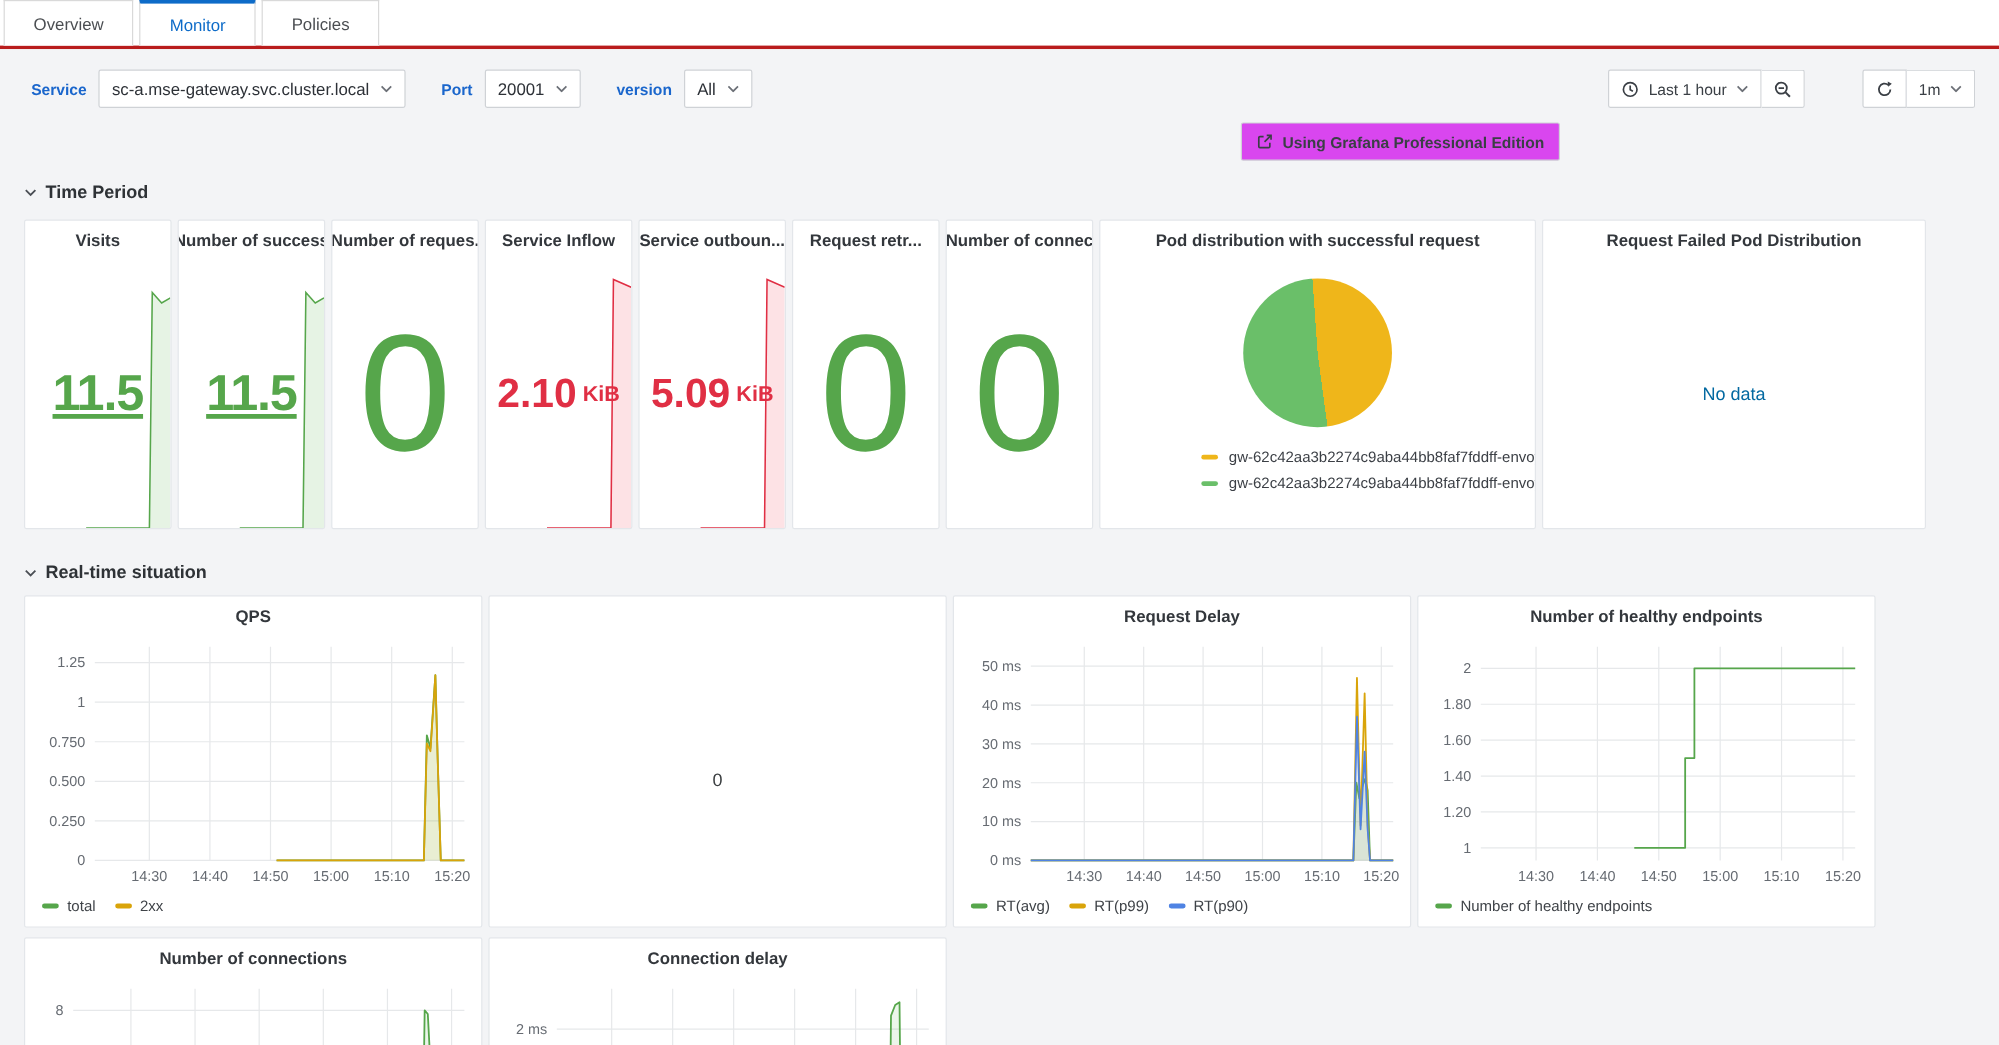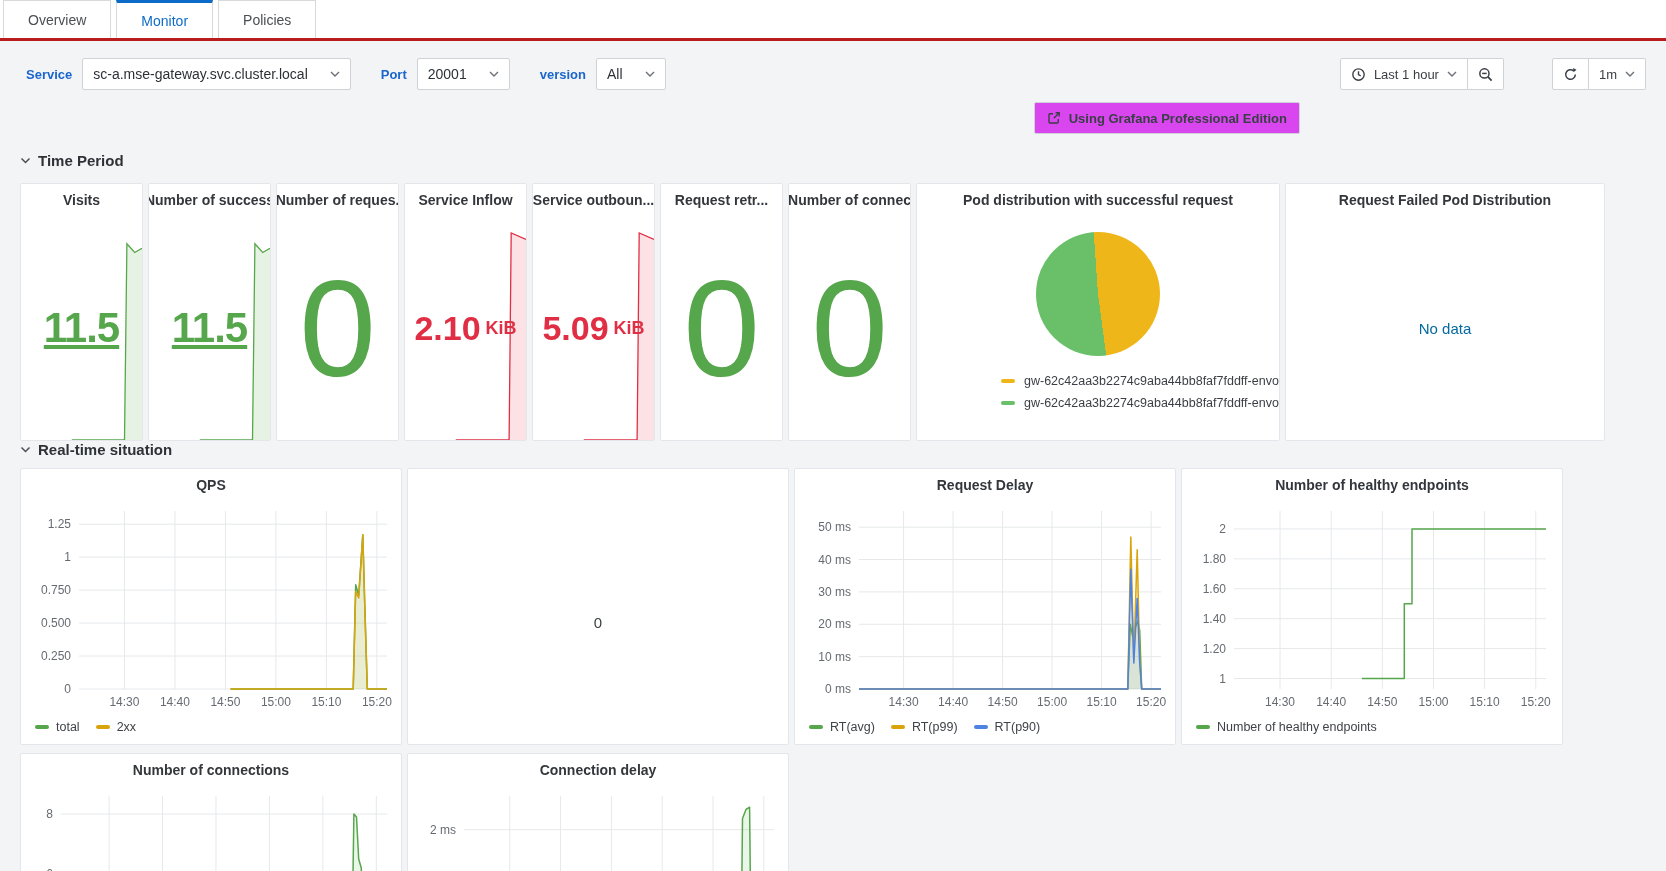--- a/index.html
+++ b/index.html
@@ -17,38 +17,38 @@
          border:1px solid #d9d9d9; border-bottom:none; background:#fff;
          font-size:14px; color:#4b4e52; cursor:pointer; position:relative; }
   .tab.active { color:#0d6bc8; border-top:3px solid #0d6bc8; }
   
   .dash { background:#f3f4f6; height:830px; overflow:hidden; }
   
   .toolbar { display:flex; align-items:flex-start; margin:17px 20px 0 20px; }
   .var { display:flex; align-items:center; margin-right:24px; }
   .var-label { color:#1a66cc; font-size:13px; font-weight:700; padding:0 10px 0 6px; }
   .select { height:32px; background:#fff; border:1px solid #cfd2d6; border-radius:2px;
-            display:flex; align-items:center; gap:22px; padding:0 10px; font-size:14px;
+            display:flex; align-items:center; gap:9px; padding:0 10px; font-size:14px;
             color:#2d3137; cursor:pointer; }
   .spacer { flex:1; }
   .btn { height:32px; background:#d946ef; border:1px solid #cfd2d6; border-radius:2px;
          display:flex; align-items:center; gap:8px; padding:0 12px; font-size:13px;
          font-weight:700; color:#3a3f45; cursor:pointer; white-space:nowrap;margin-top:44px; }
   .timegroup { display:flex; margin-left:40px; }
   .seg { height:32px; background:#fff; border:1px solid #cfd2d6; display:flex;
          align-items:center; gap:8px; padding:0 10px; font-size:13px; color:#3a3f45;
          cursor:pointer; white-space:nowrap; }
   .seg + .seg { border-left:none; }
   .timegroup .seg:first-child { border-radius:2px 0 0 2px; }
   .timegroup .seg:last-child  { border-radius:0 2px 2px 0; }
   .gap8 { width:8px; }
   
   .section { display:flex; align-items:center; gap:7px; margin:18px 20px 0 20px;
              font-size:15px; font-weight:700; color:#2e3236; cursor:pointer; }
-  .section.second { margin-top:0;text-align:center; }
+  .section.second { margin-top:28px;text-align:center; }
   
   .row { display:flex; gap:5px; margin:14px 0 0 20px; }
   .row.ts { margin-top:10px; }
   .row.bottom { margin-top:8px; }
   .panel { background:#fff; border:1px solid #e3e6ea; border-radius:2px;
            position:relative; overflow:hidden; }
   .panel-title { height:32px; display:flex; align-items:center; justify-content:center;
                  font-size:14px; font-weight:700; color:#33373c; white-space:nowrap;
                  overflow:hidden; padding:0 6px; cursor:pointer; }
   

